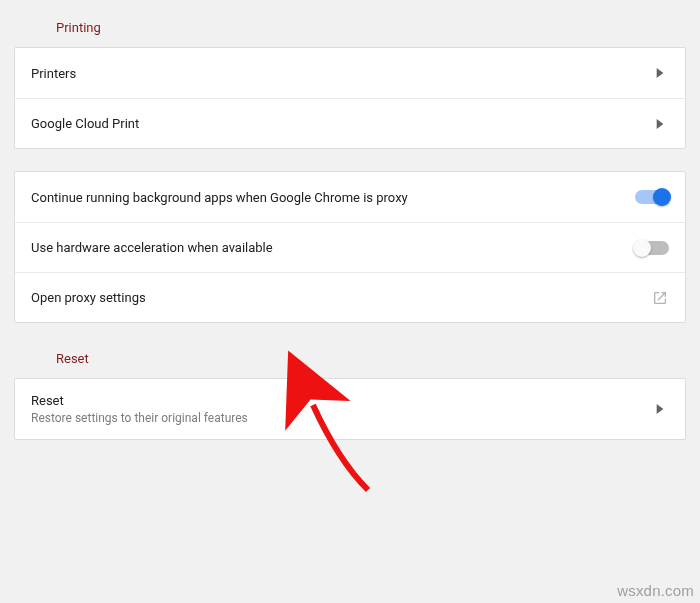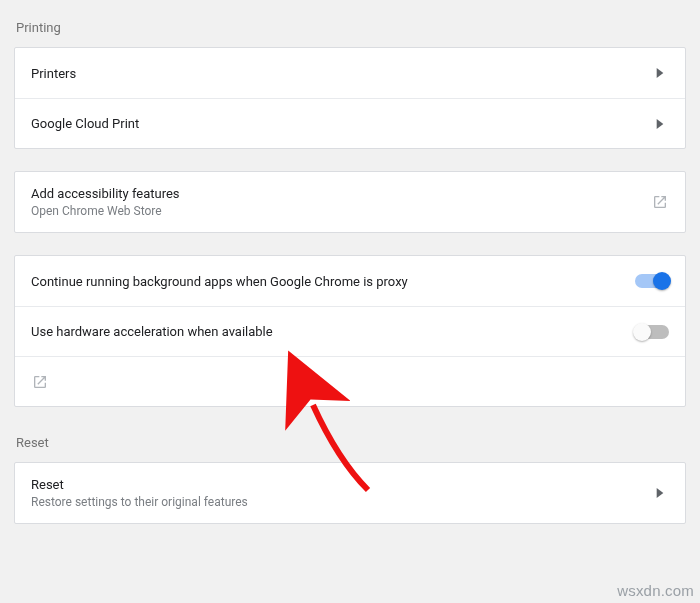--- a/index.html
+++ b/index.html
@@ -8,23 +8,24 @@
       height: 603px;
       background: #f1f1f1;
       font-family: "Segoe UI", Roboto, Arial, sans-serif;
       font-size: 13px;
       color: #333;
       position: relative;
       overflow: hidden;
     }
     .page { padding: 14px; }
     .section-header {
-      color: #737373;
+      color: #7f1d1d;
       font-size: 13px;
       padding: 6px 2px 12px 2px;
+      margin-left: 40px;
     }
     .card {
       background: #fff;
       border: 1px solid #dadce0;
       border-radius: 2px;
       overflow: hidden;
       margin-bottom: 22px;
     }
     .row {
       display: flex;
@@ -82,52 +83,42 @@
         <span class="title">Google Cloud Print</span>
       </div>
       <span class="icon chev">
         <svg viewBox="0 0 8 12">
             <path d="M0 0l8 6-8 6z"></path>
           </svg>
       </span>
     </div>
   </div>
 
-  <div class="card">
-    <div class="row">
-      <div class="left">
-        <span class="title">Add accessibility features</span>
-        <span class="subtitle">Open Chrome Web Store</span>
-      </div>
-      <span class="icon ext">
-        <svg viewBox="0 0 24 24">
-            <path d="M19 19H5V5h6V3H5a2 2 0 0 0-2 2v14a2 2 0 0 0 2 2h14a2 2 0 0 0 2-2v-6h-2v6zM14 3v2h3.59L8 14.59 9.41 16 19 6.41V10h2V3h-7z"></path>
-          </svg>
-      </span>
-    </div>
-  </div>
 
   <div class="card">
     <div class="row">
       <div class="left">
         <span class="title">Continue running background apps when Google Chrome is proxy</span>
       </div>
       <div class="toggle on">
           <div class="knob"></div>
         </div>
     </div>
     <div class="row">
       <div class="left">
         <span class="title">Use hardware acceleration when available</span>
       </div>
       <div class="toggle off">
           <div class="knob"></div>
         </div>
     </div>
     <div class="row">
+      <div class="left">
+        <span class="title">Open proxy settings</span>
+      </div>
       <span class="icon ext">
         <svg viewBox="0 0 24 24">
             <path d="M19 19H5V5h6V3H5a2 2 0 0 0-2 2v14a2 2 0 0 0 2 2h14a2 2 0 0 0 2-2v-6h-2v6zM14 3v2h3.59L8 14.59 9.41 16 19 6.41V10h2V3h-7z"></path>
           </svg>
       </span>
     </div>
   </div>
 
   <div class="section-header">Reset</div>
   <div class="card" style="margin-bottom:0;">

